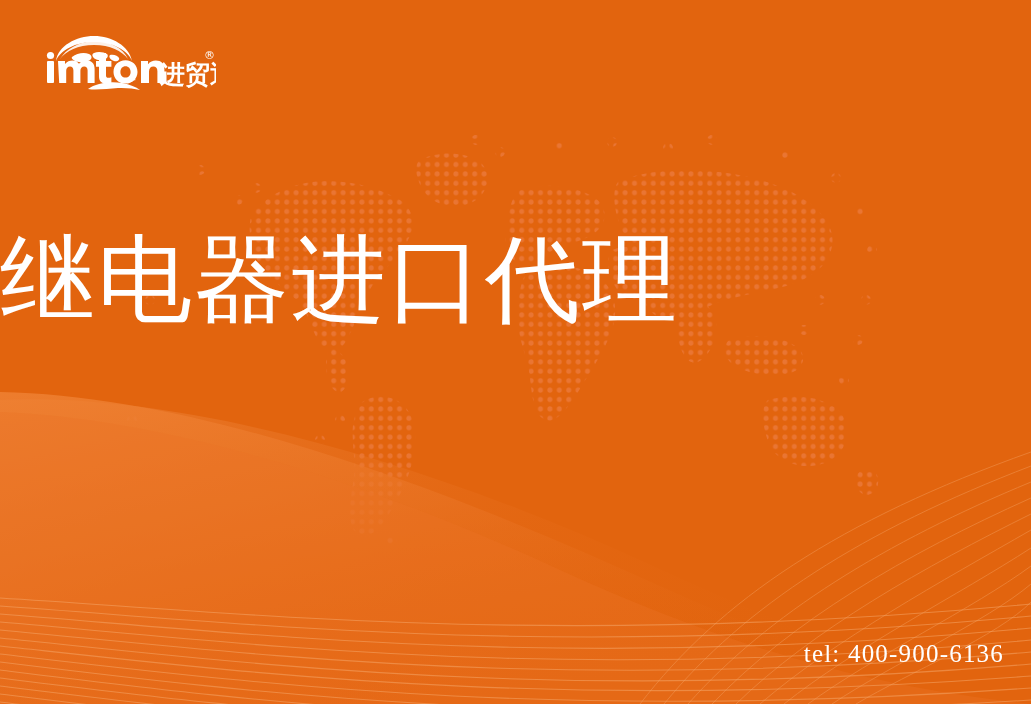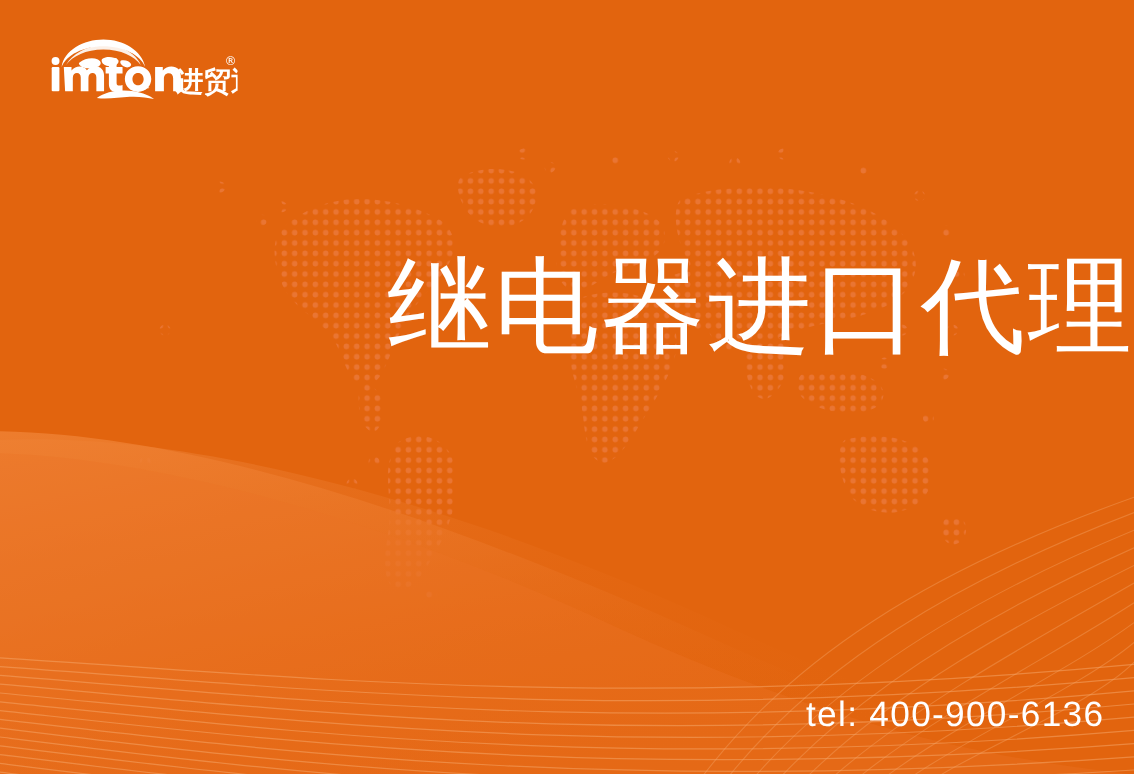--- a/index.html
+++ b/index.html
@@ -55,42 +55,42 @@
     width: 172px;
     height: 62px;
   }
 
   
   .headline {
     position: absolute;
     left: 0;
     top: 222px;
     width: 1031px;
-    text-align: right;
+    text-align: left;
     color: #ffffff;
     line-height: 1.20;
     letter-spacing: 2px;
   }
   .headline-line {
     display: block;
     font-size: 95px;
     font-weight: 300;
     font-family: "DejaVu Sans", "Liberation Sans", sans-serif;
     white-space: nowrap;
   }
 
   
   .phone {
     position: absolute;
     right: 27px;
     bottom: 36px;
     color: #ffffff;
-    font-size: 32px;
+    font-size: 25px;
     letter-spacing: 1.2px;
-    font-family: Liberation Sans, sans-serif;
+    font-family: Liberation Serif, serif;
     white-space: nowrap;
     margin-top: 22px;
   }
 </style>
 </head>
 <body>
 
 <div class="banner">
 
   <div class="bg-base"></div>

